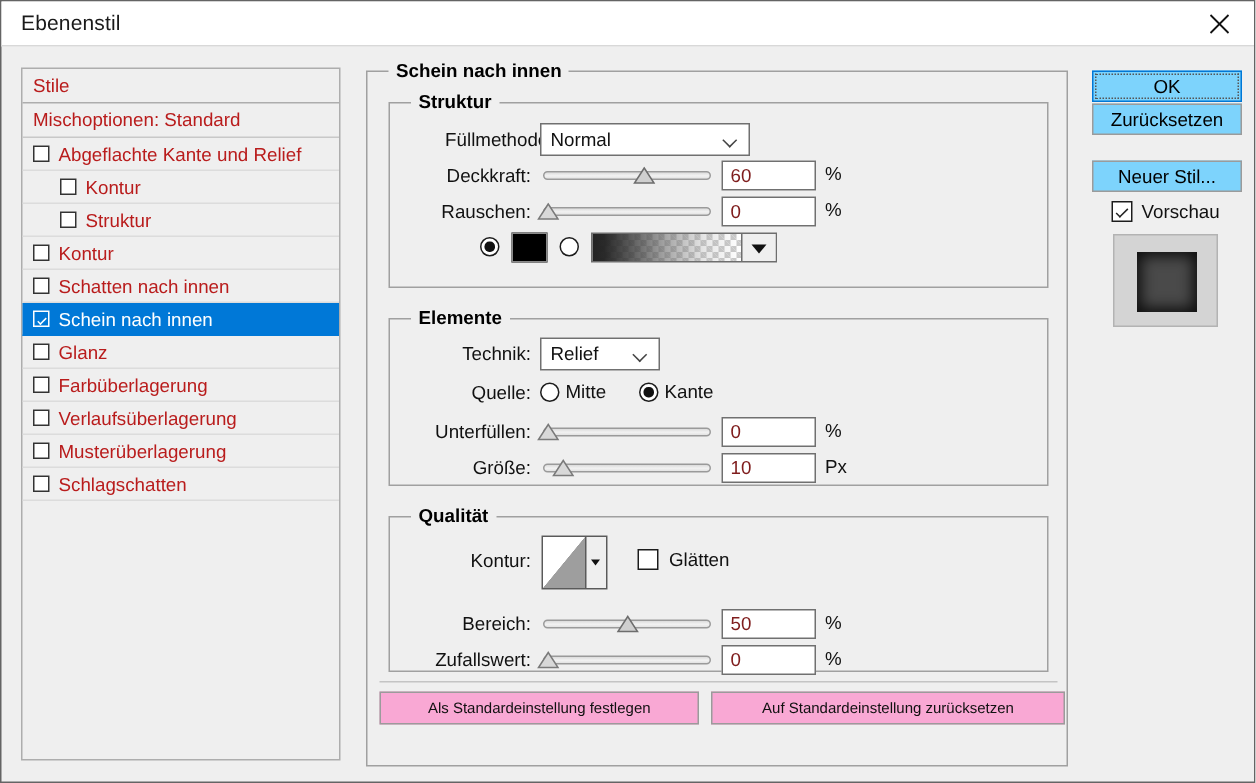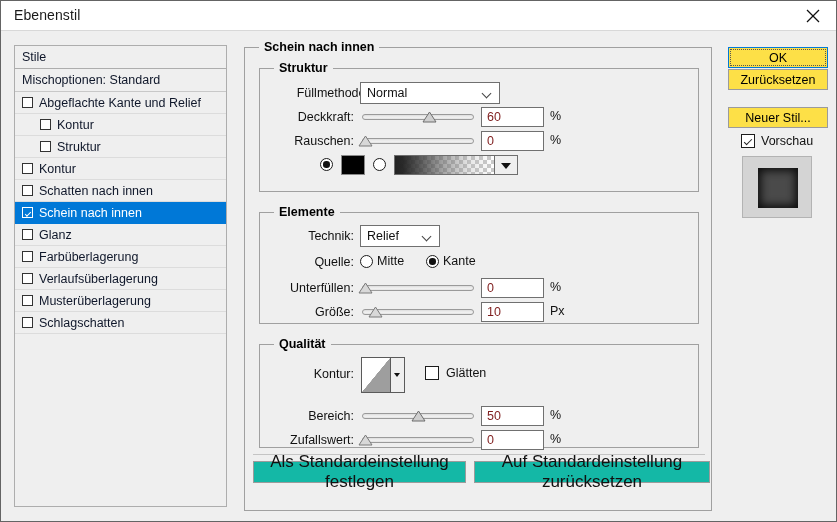--- a/index.html
+++ b/index.html
@@ -15,21 +15,21 @@
   .win{position:relative;width:837px;height:522px;background:#efefef;border:1px solid #646464;box-sizing:border-box;}
 
   
   .titlebar{position:absolute;left:0;top:0;width:835px;height:30px;background:#ffffff;border-bottom:1px solid #d8d8d8;box-sizing:border-box;}
   .title-text{position:absolute;left:13px;top:6px;font-size:14px;color:#1a1a1a;letter-spacing:.1px;}
   .close-btn{position:absolute;right:0;top:0;width:46px;height:29px;display:flex;align-items:center;justify-content:center;}
   .close-btn svg{display:block;}
 
   
   .sidebar{position:absolute;left:13px;top:44px;width:213px;height:462px;background:#efefef;border:1px solid #adadad;box-sizing:border-box;}
-  .side-row{position:relative;height:22px;line-height:22px;border-bottom:1px solid #dcdcdc;padding-left:7px;font-size:12.5px;color:#0f172a;box-sizing:border-box;white-space:nowrap;}
+  .side-row{position:relative;height:22px;line-height:22px;border-bottom:1px solid #dcdcdc;padding-left:7px;font-size:12.5px;color:#b91c1c;box-sizing:border-box;white-space:nowrap;}
   .side-row.hdr{height:23px;line-height:23px;border-bottom:1px solid #adadad;}
   .side-row.hdr2{height:23px;line-height:23px;border-bottom:1px solid #c8c8c8;}
   .side-row.sel{background:#0078d7;color:#fff;border-bottom:1px solid #0078d7;}
   .side-row .cb{display:inline-block;width:11px;height:11px;border:1px solid #333;background:#fff;vertical-align:-1px;margin-right:6px;position:relative;box-sizing:border-box;}
   .side-row.sel .cb{border-color:#fff;background:#0078d7;}
   .side-row .cb.on::after{content:"";position:absolute;left:2px;top:4px;width:5px;height:2px;border-left:1.6px solid #fff;border-bottom:1.6px solid #fff;transform:rotate(-45deg);}
   .side-row.indent{padding-left:25px;}
   .side-fill{height:150px;}
 
   
@@ -70,26 +70,26 @@
      background-size:100% 100%, 8px 8px, 8px 8px;
      background-position:0 0, 0 0, 4px 4px;}
   .gradbox .gbtn{position:relative;width:22px;border-left:1px solid #6e6e6e;background:#efefef;}
   .gradbox .gbtn::after{content:"";position:absolute;left:6px;top:7px;width:0;height:0;border-left:5px solid transparent;border-right:5px solid transparent;border-top:6px solid #111;}
 
   .contour{position:absolute;width:44px;height:36px;border:1px solid #5a5a5a;background:#fff;box-sizing:border-box;display:flex;}
   .contour .cfill{position:relative;flex:1 1 auto;background:linear-gradient(to bottom right,#ffffff 0%,#ffffff 49.6%,#9e9e9e 50.4%,#9e9e9e 100%);}
   .contour .cbtn{position:relative;width:13px;border-left:1px solid #5a5a5a;background:#efefef;}
   .contour .cbtn::after{content:"";position:absolute;left:3px;top:15px;width:0;height:0;border-left:3.5px solid transparent;border-right:3.5px solid transparent;border-top:4.5px solid #111;}
 
-  .btn{position:absolute;background:#14b8a6;border:1px solid #9b9b9b;box-sizing:border-box;font-size:17px;color:#111;display:flex;align-items:center;justify-content:center;text-align:center;}
+  .btn{position:absolute;background:#f9a8d4;border:1px solid #9b9b9b;box-sizing:border-box;font-size:10px;color:#111;display:flex;align-items:center;justify-content:center;text-align:center;}
 
   .divider{position:absolute;background:#c4c4c4;height:1px;}
 
   
-  .rbtn{position:absolute;left:727px;width:100px;height:21px;background:#fde047;border:1px solid #9b9b9b;box-sizing:border-box;font-size:12.5px;display:flex;align-items:center;justify-content:center;}
+  .rbtn{position:absolute;left:727px;width:100px;height:21px;background:#7dd3fc;border:1px solid #9b9b9b;box-sizing:border-box;font-size:12.5px;display:flex;align-items:center;justify-content:center;}
   .rbtn.primary{border:1.4px solid #0078d7;outline:1px dotted #555;outline-offset:-3px;}
   .previewbox{position:absolute;left:741px;top:155px;width:70px;height:62px;background:#d4d4d4;border:1px solid #b3b3b3;box-sizing:border-box;}
   .previewbox .swatch2{position:absolute;left:15px;top:11px;width:40px;height:40px;background:#4a4a4a;}
   .previewbox .swatch2::after{content:"";position:absolute;inset:0;
     box-shadow: inset 0 0 9px 3px rgba(0,0,0,0.80);}
 </style>
 </head>
 <body>
 
 <div class="win">

